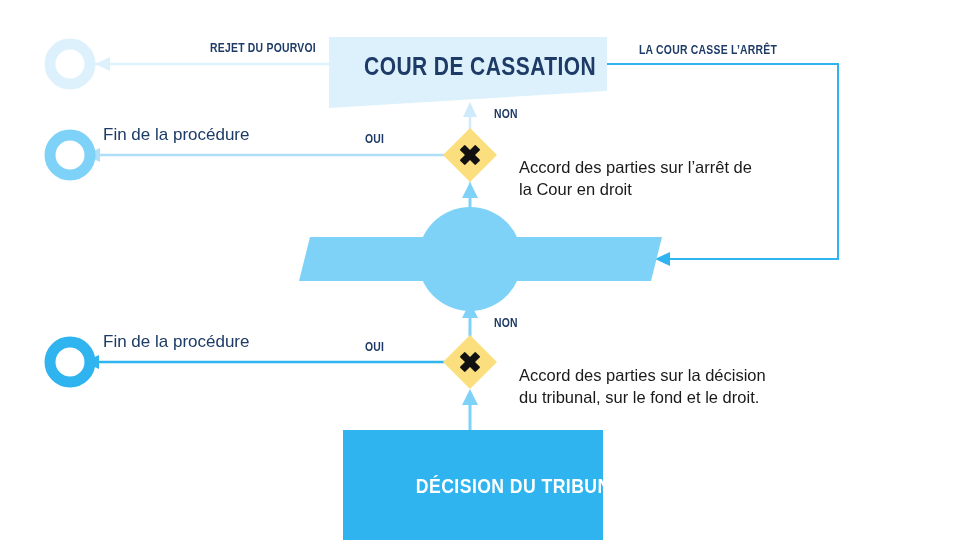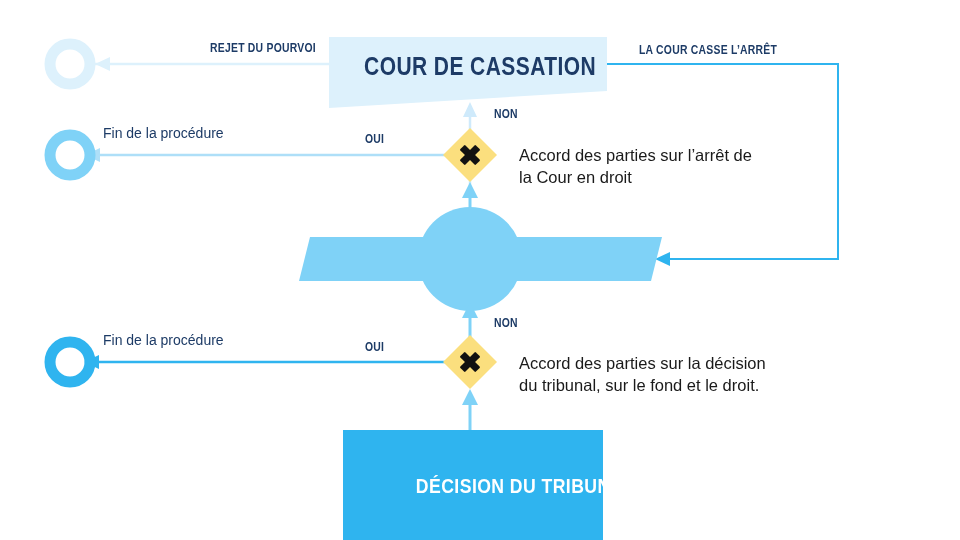--- a/index.html
+++ b/index.html
@@ -49,30 +49,31 @@
     font-weight:bold;
     font-size:13px;
     letter-spacing:.3px;
     white-space:nowrap;
   }
   .edge-label span{display:inline-block;transform:scaleX(.8);transform-origin:left center;}
 
   .end-label{
     position:absolute;
     color:#1d3b66;
-    font-size:14px;
+    font-size:17px;
     white-space:nowrap;
   }
 
   .body-text{
     position:absolute;
     color:#1a1a1a;
     font-size:16.5px;
     line-height:1.35;
     white-space:pre-line;
+    margin-top:12px;
   }
 </style>
 </head>
 <body>
 
 <div id="stage">
 
   <svg class="layer" viewBox="0 0 960 540">
 
     <g>

